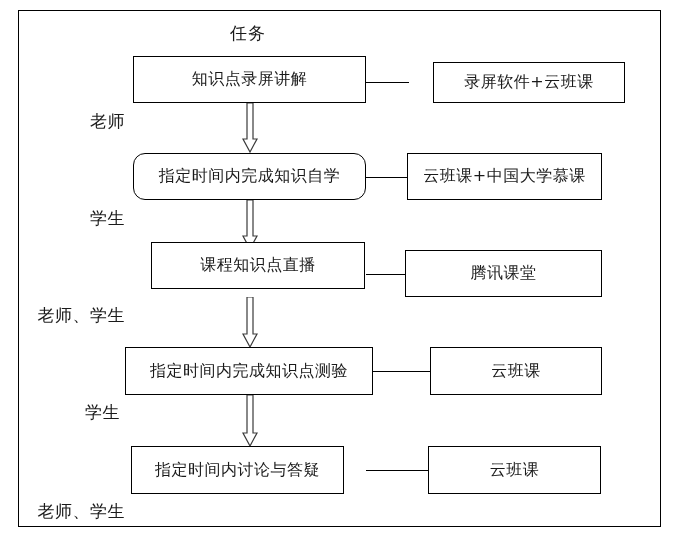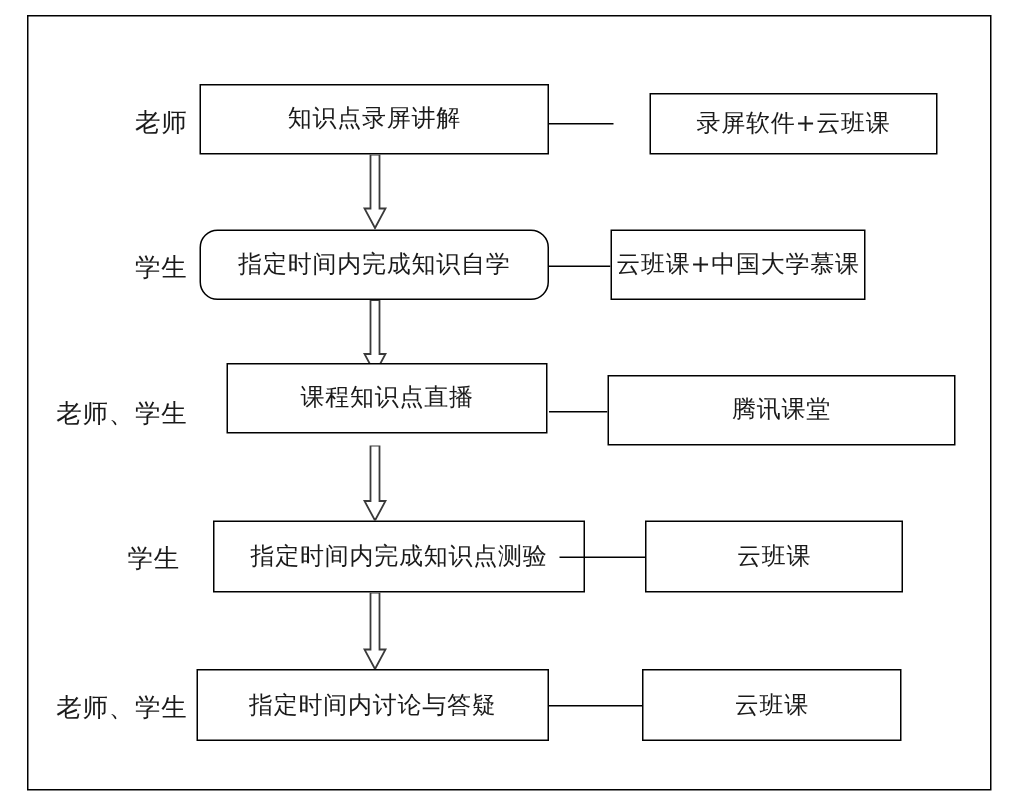--- a/index.html
+++ b/index.html
@@ -34,20 +34,21 @@
     letter-spacing: 1px;
     white-space: nowrap;
   }
   .row-label {
     position: absolute;
     font-size: 17px;
     color: #1a1a1a;
     text-align: right;
     white-space: nowrap;
     letter-spacing: 0.5px;
+    margin-top: 40px;
   }
   .node-box {
     position: absolute;
     border: 1.3px solid #000000;
     box-sizing: border-box;
     background: #ffffff;
     display: flex;
     align-items: center;
     justify-content: center;
     font-size: 16px;
@@ -67,63 +68,64 @@
     display: block;
   }
 </style>
 </head>
 <body>
 
 <div id="canvas">
 
   <div class="outer-frame"></div>
 
+  <div class="col-header" style="left:198px; top:22px; width:100px;">任务</div>
 
   <div class="row-label" style="left:25px; top:70px; width:100px;">老师</div>
   <div class="node-box" style="left:133px; top:56px; width:233px; height:47px;">知识点录屏讲解</div>
   <div class="connector" style="left:366px; top:82px; width:43px;"></div>
   <div class="node-box" style="left:433px; top:62px; width:192px; height:41px;">录屏软件+云班课</div>
 
   <div class="block-arrow" style="left:242px; top:103px;">
     <svg width="16" height="50" viewBox="0 0 16 50">
       <polygon points="5,0 11,0 11,36 15,36 8,49 1,36 5,36" fill="#ffffff" stroke="#3a3a3a" stroke-width="1.2"></polygon>
     </svg>
   </div>
 
   <div class="row-label" style="left:25px; top:167px; width:100px;">学生</div>
   <div class="node-box" style="left:133px; top:153px; width:233px; height:47px;border-radius:12px;">指定时间内完成知识自学</div>
   <div class="connector" style="left:366px; top:177px; width:41px;"></div>
-  <div class="node-box" style="left:407px; top:153px; width:170px; height:47px;">云班课+中国大学慕课</div>
+  <div class="node-box" style="left:407px; top:153px; width:195px; height:47px;">云班课+中国大学慕课</div>
 
   <div class="block-arrow" style="left:242px; top:200px;">
     <svg width="16" height="50" viewBox="0 0 16 50">
       <polygon points="5,0 11,0 11,36 15,36 8,49 1,36 5,36" fill="#ffffff" stroke="#3a3a3a" stroke-width="1.2"></polygon>
     </svg>
   </div>
 
   <div class="row-label" style="left:15px; top:264px; width:110px;">老师、学生</div>
   <div class="node-box" style="left:151px; top:242px; width:214px; height:47px;">课程知识点直播</div>
   <div class="connector" style="left:366px; top:274px; width:39px;"></div>
-  <div class="node-box" style="left:405px; top:250px; width:232px; height:47px;">腾讯课堂</div>
+  <div class="node-box" style="left:405px; top:250px; width:197px; height:47px;">腾讯课堂</div>
 
   <div class="block-arrow" style="left:242px; top:297px;">
     <svg width="16" height="51" viewBox="0 0 16 51">
       <polygon points="5,0 11,0 11,37 15,37 8,50 1,37 5,37" fill="#ffffff" stroke="#3a3a3a" stroke-width="1.2"></polygon>
     </svg>
   </div>
 
   <div class="row-label" style="left:25px; top:361px; width:95px;">学生</div>
-  <div class="node-box" style="left:142px; top:347px; width:248px; height:48px;">指定时间内完成知识点测验</div>
+  <div class="node-box" style="left:125px; top:347px; width:248px; height:48px;">指定时间内完成知识点测验</div>
   <div class="connector" style="left:373px; top:371px; width:57px;"></div>
   <div class="node-box" style="left:430px; top:347px; width:172px; height:48px;">云班课</div>
 
   <div class="block-arrow" style="left:242px; top:395px;">
     <svg width="16" height="52" viewBox="0 0 16 52">
       <polygon points="5,0 11,0 11,38 15,38 8,51 1,38 5,38" fill="#ffffff" stroke="#3a3a3a" stroke-width="1.2"></polygon>
     </svg>
   </div>
 
   <div class="row-label" style="left:15px; top:460px; width:110px;">老师、学生</div>
-  <div class="node-box" style="left:131px; top:446px; width:235px; height:48px;">指定时间内讨论与答疑</div>
+  <div class="node-box" style="left:131px; top:446px; width:213px; height:48px;">指定时间内讨论与答疑</div>
   <div class="connector" style="left:366px; top:470px; width:62px;"></div>
   <div class="node-box" style="left:428px; top:446px; width:173px; height:48px;">云班课</div>
 
 </div>
 
 </body></html>

